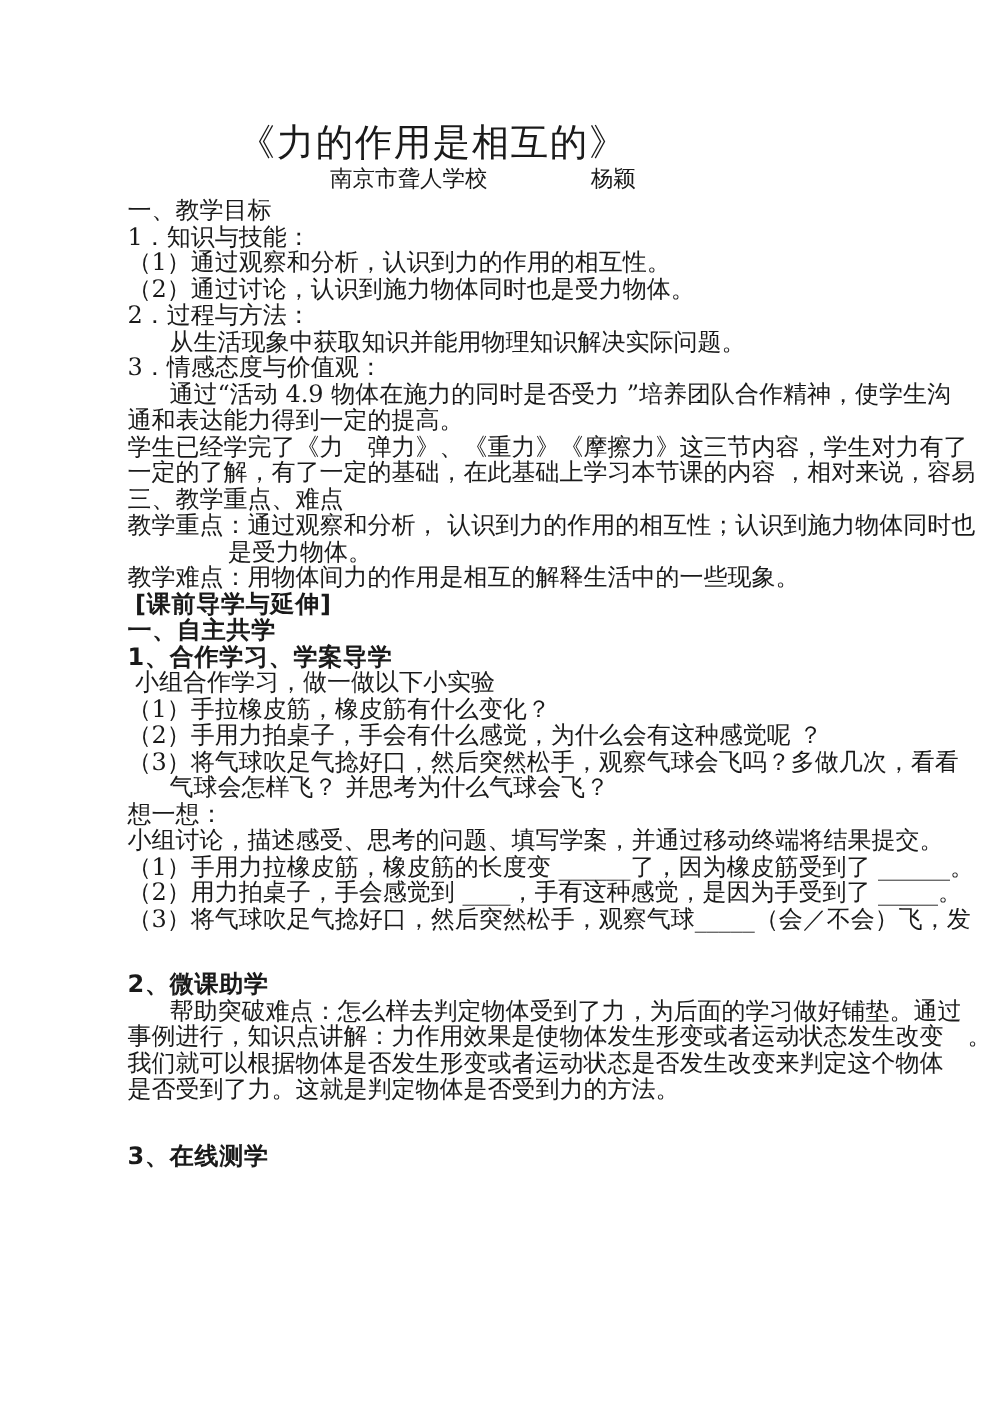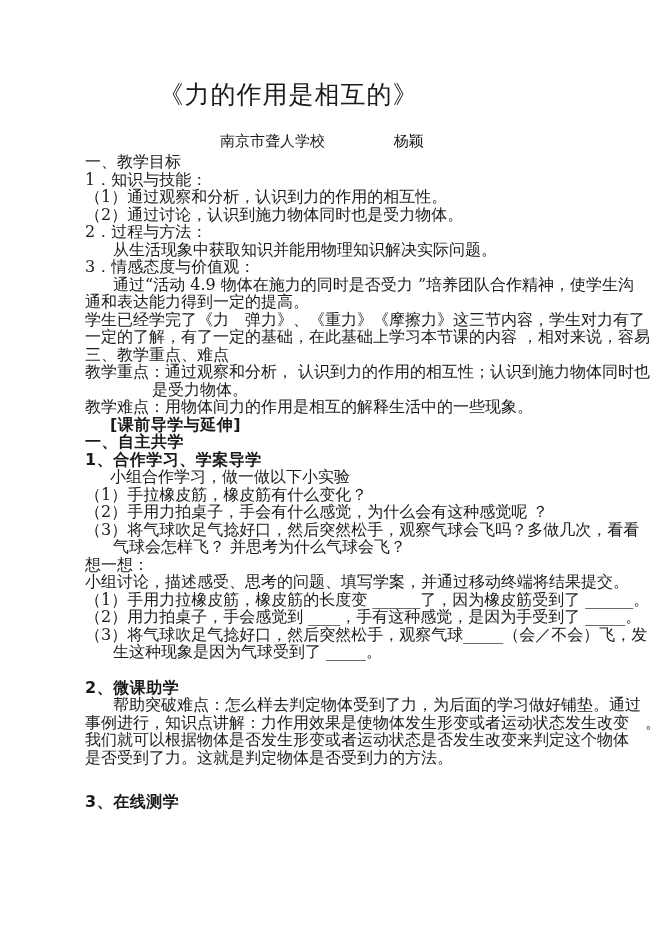--- a/index.html
+++ b/index.html
@@ -19,42 +19,41 @@
   .title {
     text-align: center;
     font-size: 25px;
     line-height: 30px;
     letter-spacing: 1px;
     white-space: nowrap;
     
     margin-left: -12px;
   }
   .byline {
-    margin-top: 22px;
     font-size: 15px;
     line-height: 18px;
     padding-left: 135px;
     white-space: nowrap;
   }
   .byline .author { margin-left: 64px; }
   .doc-lines { margin-top: 3px; }
   .ln {
     font-size: 16px;
     line-height: 17.5px;
     white-space: nowrap;
   }
   .b {
     font-weight: bold;
     font-family: "DejaVu Sans", "Liberation Sans", sans-serif;
     letter-spacing: 0.5px;
   }
-  .ind-half { padding-left: 5px; margin-left: 20px; }
+  .ind-half { padding-left: 5px; }
   .ind-2 { padding-left: 28px; }
   .ind-5 { padding-left: 67px; }
-  .gap-lg { margin-top: 18px; }
+  .gap-lg { margin-top: 26px; }
   .gap-md { margin-top: 27px; }
 </style>
 </head>
 <body>
 
 <div class="page">
 
   <div class="title">《力的作用是相互的》</div>
 
   <div class="byline">
@@ -84,21 +83,20 @@
     <div class="ln ind-half">小组合作学习，做一做以下小实验</div>
     <div class="ln">（1）手拉橡皮筋，橡皮筋有什么变化？</div>
     <div class="ln">（2）手用力拍桌子，手会有什么感觉，为什么会有这种感觉呢 ？</div>
     <div class="ln">（3）将气球吹足气捻好口，然后突然松手，观察气球会飞吗？多做几次，看看</div>
     <div class="ln ind-2">气球会怎样飞？ 并思考为什么气球会飞？</div>
     <div class="ln">想一想：</div>
     <div class="ln">小组讨论，描述感受、思考的问题、填写学案，并通过移动终端将结果提交。</div>
     <div class="ln">（1）手用力拉橡皮筋，橡皮筋的长度变 ______了，因为橡皮筋受到了 ______。</div>
     <div class="ln">（2）用力拍桌子，手会感觉到 ____，手有这种感觉，是因为手受到了 _____。</div>
     <div class="ln">（3）将气球吹足气捻好口，然后突然松手，观察气球_____（会／不会）飞，发</div>
-    <div class="ln ind-2">生这种现象是因为气球受到了 _____。</div>
     <div class="ln b gap-lg">2、微课助学</div>
     <div class="ln ind-2">帮助突破难点：怎么样去判定物体受到了力，为后面的学习做好铺垫。通过</div>
     <div class="ln">事例进行，知识点讲解：力作用效果是使物体发生形变或者运动状态发生改变　。</div>
     <div class="ln">我们就可以根据物体是否发生形变或者运动状态是否发生改变来判定这个物体</div>
     <div class="ln">是否受到了力。这就是判定物体是否受到力的方法。</div>
     <div class="ln b gap-md">3、在线测学</div>
   </div>
 
 </div>
 

